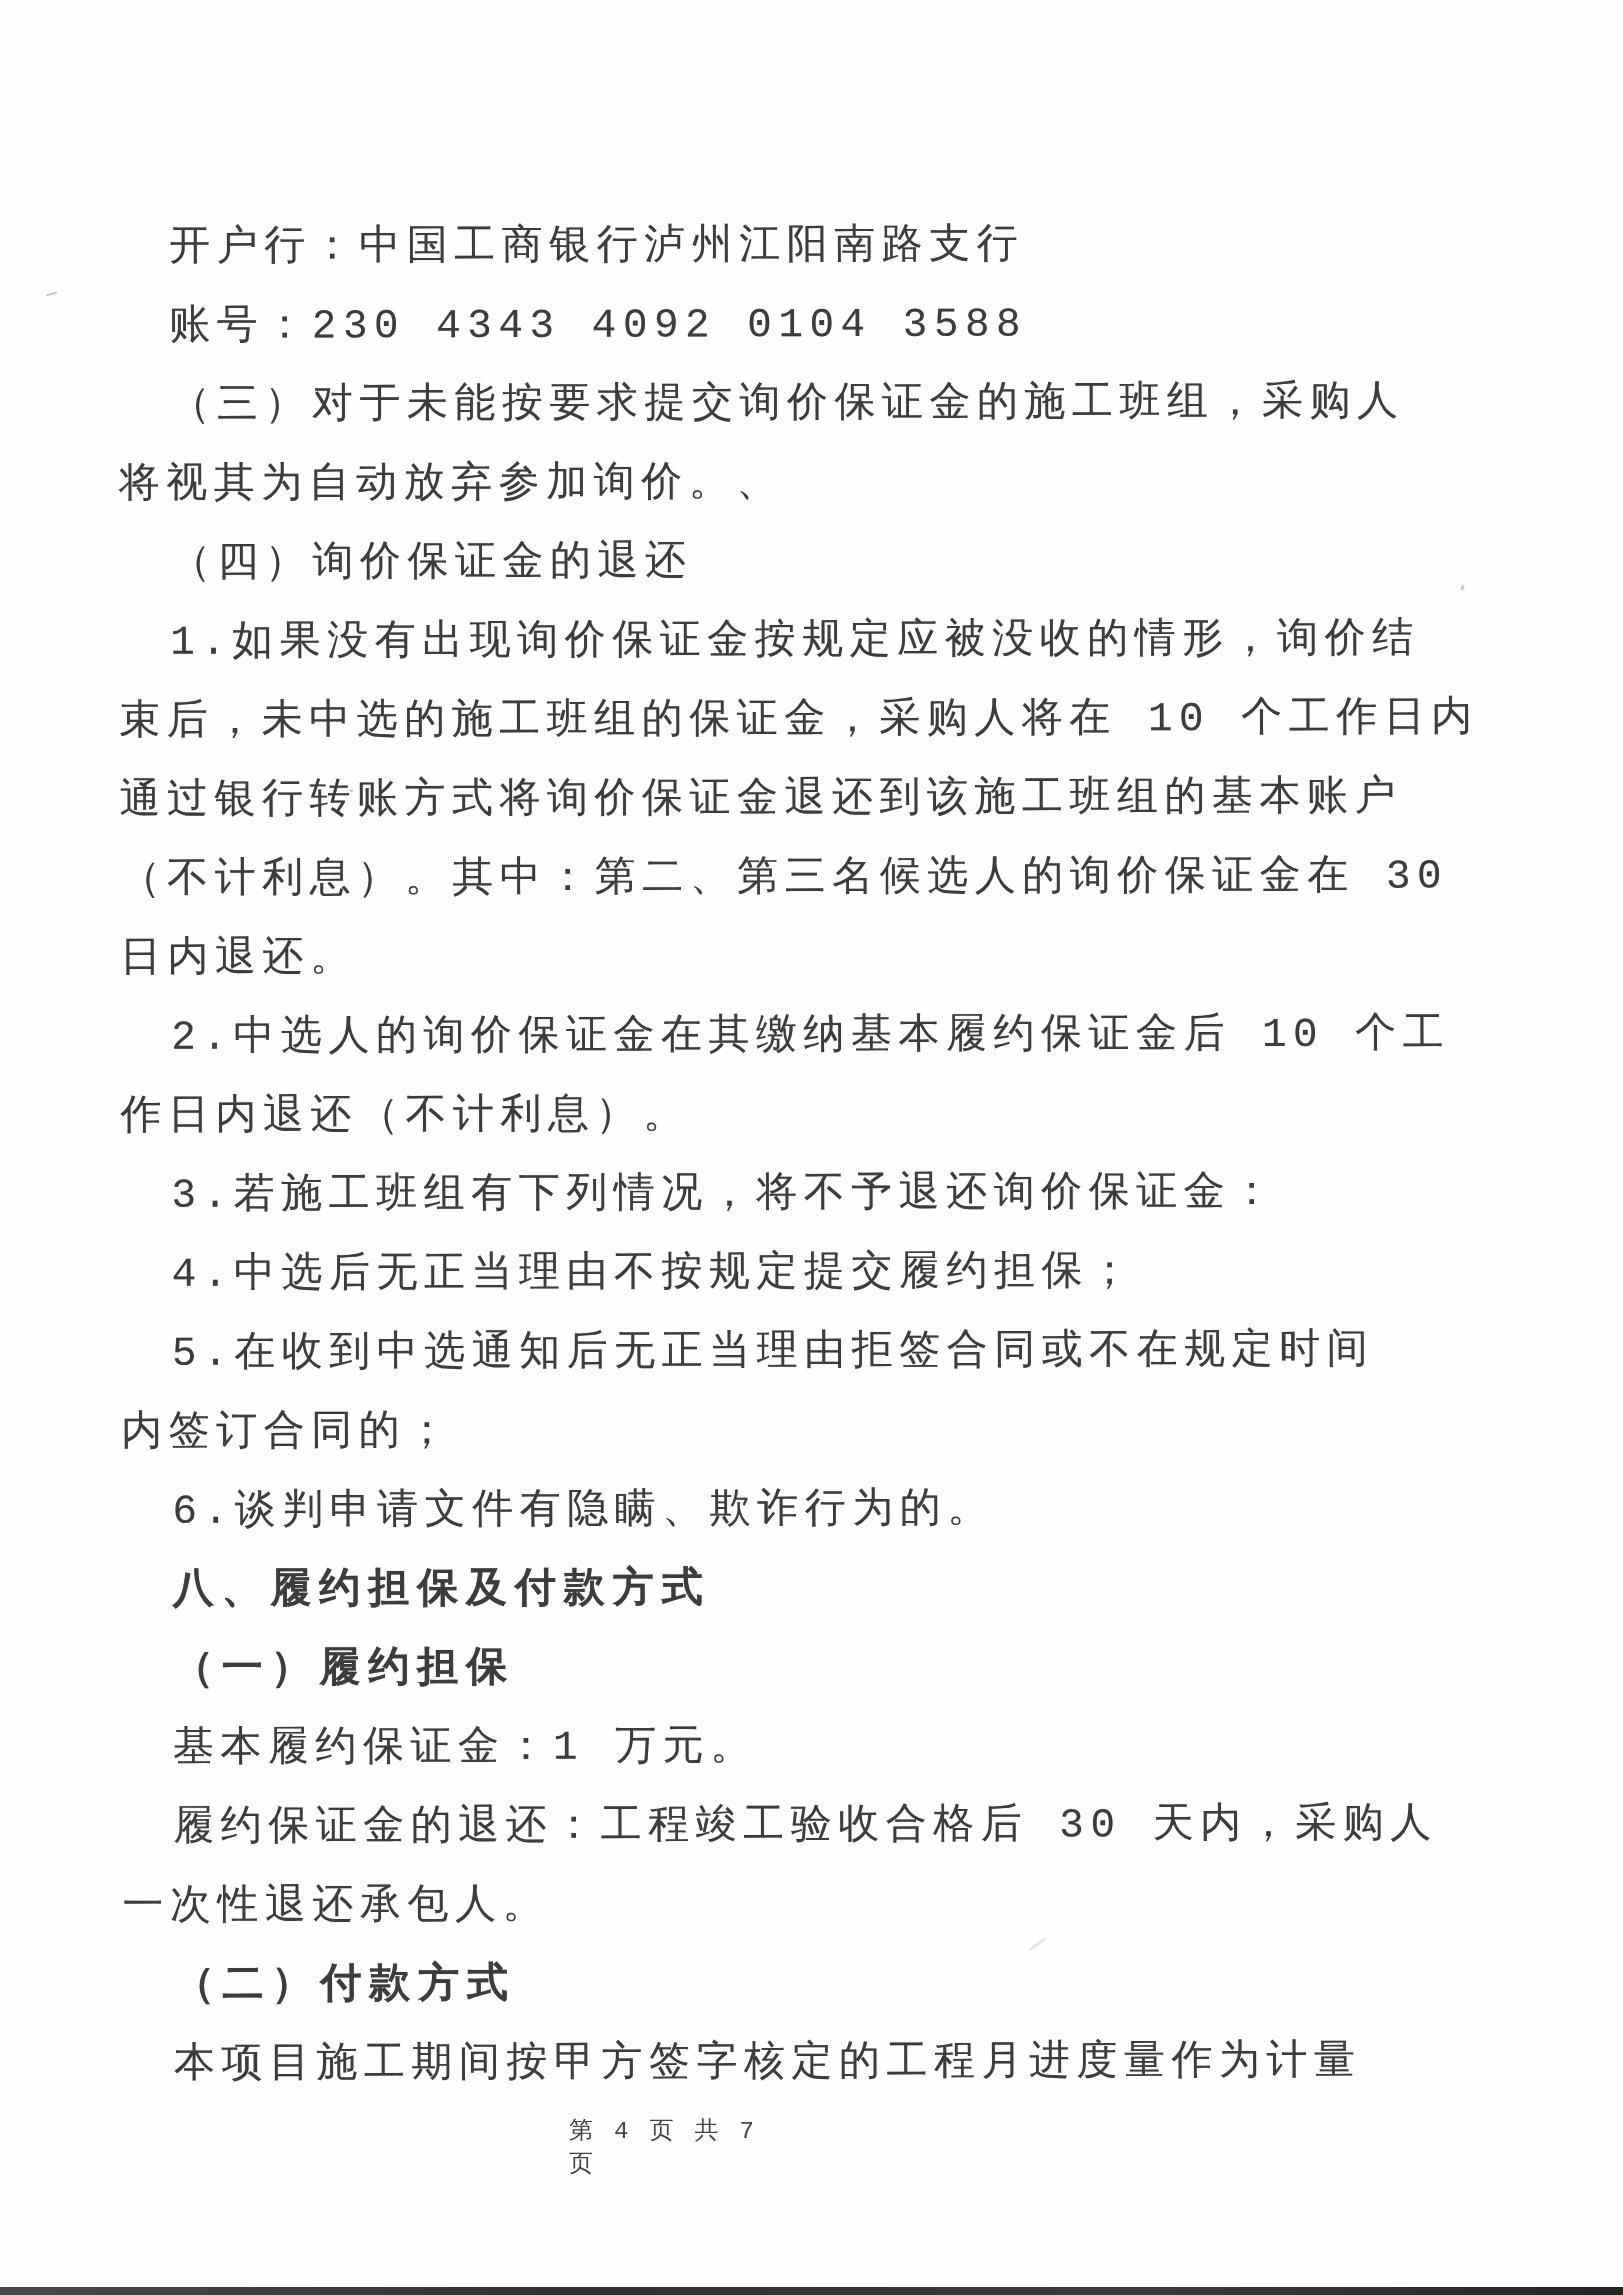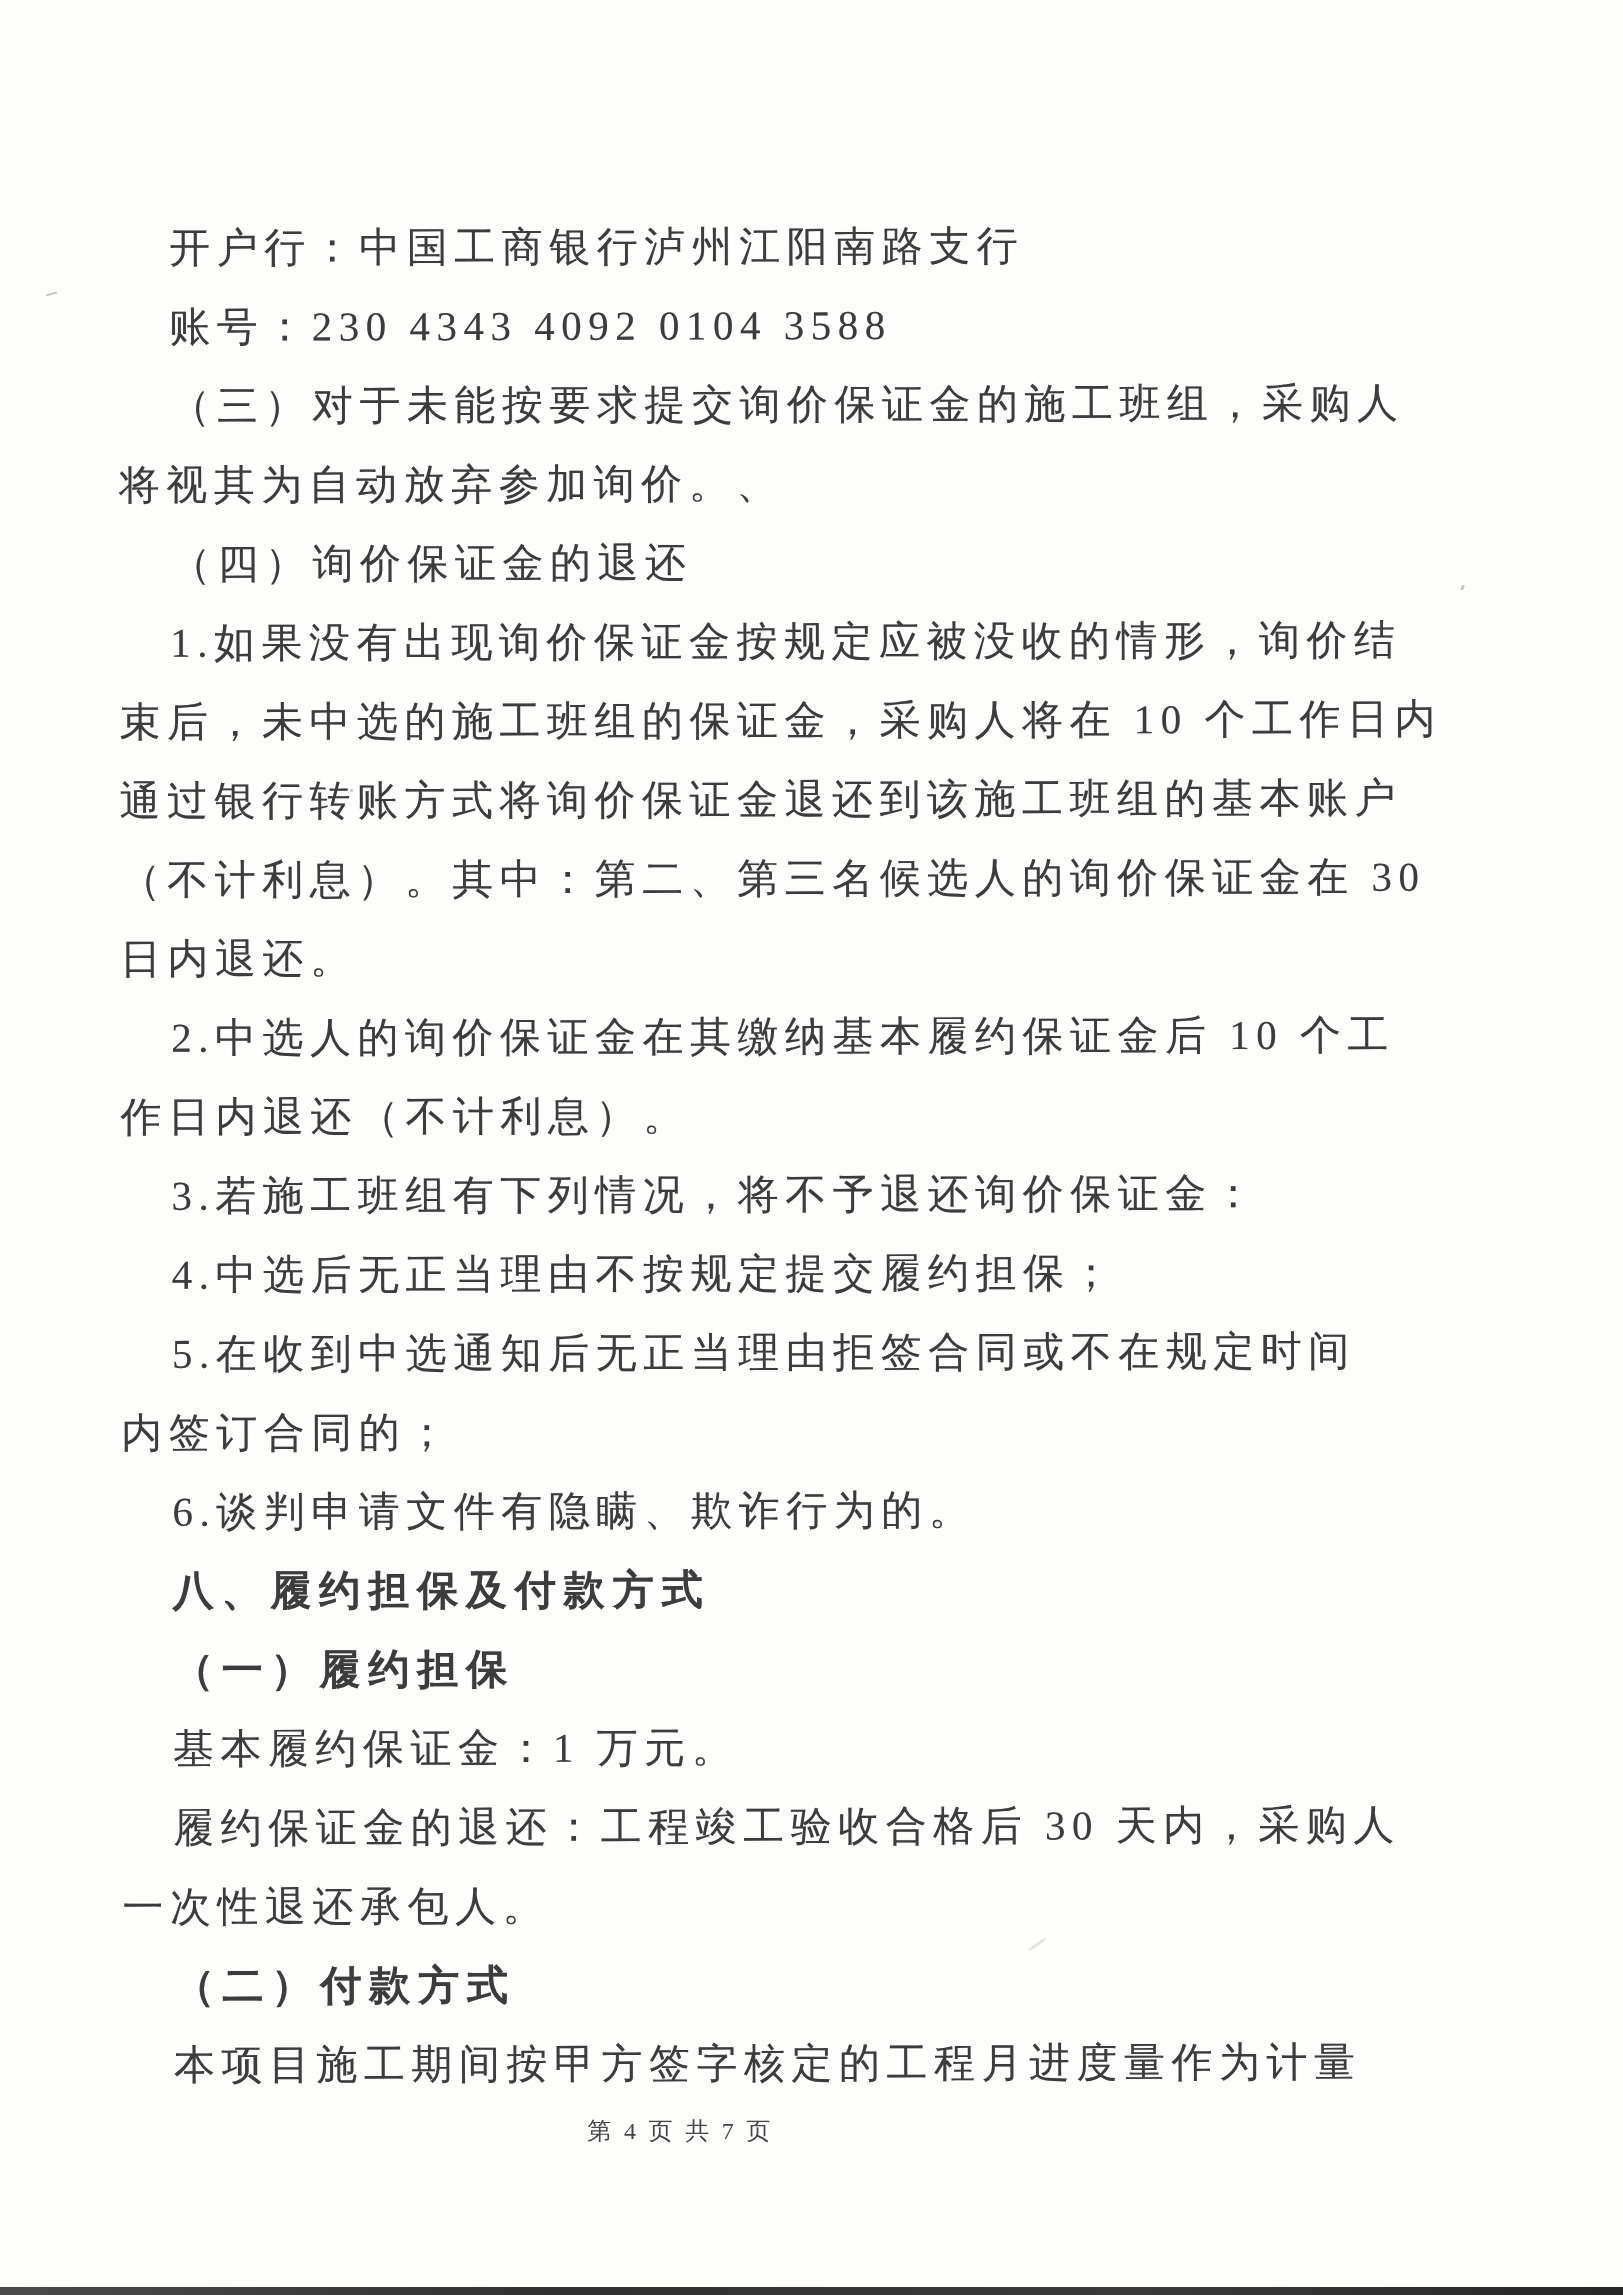--- a/index.html
+++ b/index.html
@@ -7,21 +7,21 @@
     padding: 0;
     background: #e9e9e9;
   }
   .page {
     position: relative;
     width: 1623px;
     height: 2295px;
     margin: 0 auto;
     background: #fdfdfc;
     overflow: hidden;
-    font-family: Liberation Serif, serif;
+    font-family: Liberation Mono, monospace;
     color: #3c3c3c;
   }
   .content {
     position: absolute;
     left: 118px;
     top: 209px;
     width: 1401px;
     transform: rotate(-0.15deg);
     transform-origin: left top;
   }
@@ -42,21 +42,20 @@
     letter-spacing: 7.9px;
     text-shadow: 0 0 0.7px rgba(40,40,40,0.55);
   }
   .footer {
     position: absolute;
     top: 2115px;
     left: 569px;
     width: 223px;
     height: 33px;
     line-height: 33px;
-    text-align: center;
     font-size: 24px;
     letter-spacing: 3.3px;
     color: #454545;
   }
   .scan-edge {
     position: absolute;
     left: 0;
     bottom: 0;
     width: 1623px;
     height: 8.5px;

